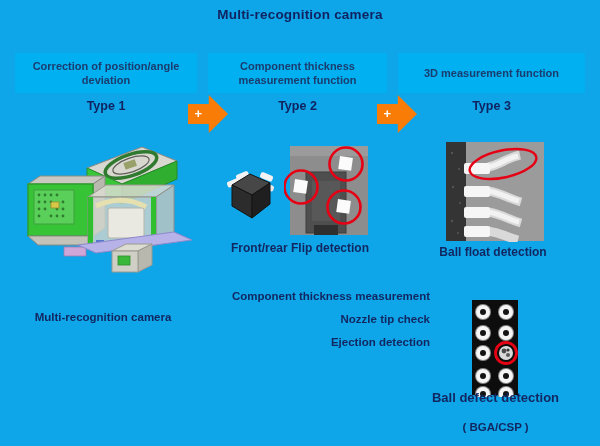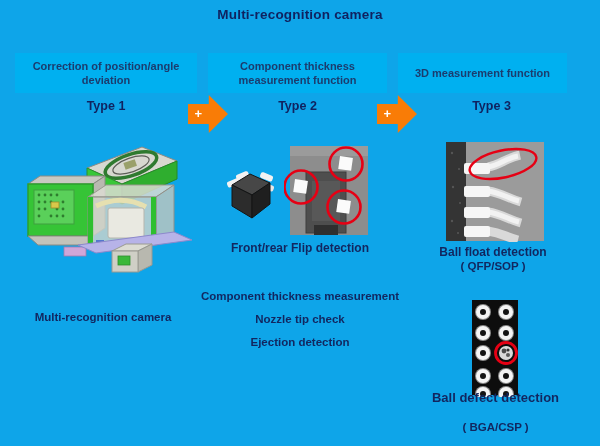--- a/index.html
+++ b/index.html
@@ -5,39 +5,39 @@
   html,body{margin:0;padding:0;background:#000;}
   #stage{position:relative;width:600px;height:446px;background:#0ea5e9;overflow:hidden;
          font-family:"Liberation Sans", sans-serif;}
   .title{position:absolute;top:7px;left:0;width:600px;text-align:center;
          font-size:13.5px;font-weight:bold;color:#10225f;letter-spacing:.2px;}
   .hbox{position:absolute;top:53px;height:40px;background:#00b0f0;
         display:flex;align-items:center;justify-content:center;text-align:center;
         font-size:11px;font-weight:bold;color:#1b3c6e;line-height:1.3;padding:0 6px;box-sizing:border-box;}
   #hbox1{left:15px;width:182px;}
   #hbox2{left:208px;width:179px;}
-  #hbox3{left:398px;width:169px;}
+  #hbox3{left:398px;width:187px;}
   .typelabel{position:absolute;top:99px;text-align:center;
              font-size:12.5px;font-weight:bold;color:#10225f;}
   #type1{left:15px;width:182px;}
   #type2{left:208px;width:179px;}
   #type3{left:398px;width:187px;}
   .arrow{position:absolute;top:95px;width:40px;height:38px;background:#f97c06;
          clip-path:polygon(0% 24%,52% 24%,52% 0%,100% 50%,52% 100%,52% 76%,0% 76%);}
   #arrow1{left:188px;}
   #arrow2{left:377px;}
   .arrow span{position:absolute;left:0;top:50%;transform:translateY(-52%);
               width:52%;text-align:center;color:#fff;font-size:13px;font-weight:bold;}
   .navycap{position:absolute;text-align:center;font-weight:bold;color:#12265f;}
   .img{position:absolute;}
   #cap-left1{left:13px;top:311px;width:180px;font-size:11.5px;}
   #cap-left2{left:13px;top:335px;width:180px;font-size:11.5px;}
   #cap-mid{left:205px;top:241px;width:190px;font-size:12px;text-align:center;}
   #features{position:absolute;left:170px;top:290px;width:260px;display:flex;
-            flex-direction:column;gap:11px;text-align:center;
+            flex-direction:column;gap:11px;text-align:right;
             font-size:11.5px;font-weight:bold;color:#12265f;}
   #cap-lead1{left:418px;top:245px;width:150px;font-size:12px;}
   #cap-lead2{left:418px;top:260px;width:150px;font-size:11.5px;}
   #cap-ball1{left:418px;top:390px;width:155px;font-size:13px;}
   #cap-ball2{left:418px;top:421px;width:155px;font-size:11.5px;}
 </style>
 </head>
 <body>
 
 <div id="stage">
@@ -167,21 +167,20 @@
       <path d="M44,71 C58,73 63,78 77,82" fill="none" stroke="#d9d9d9" stroke-width="9"></path>
       <path d="M44,71 C58,73 63,78 75,81" fill="none" stroke="#f2f2f2" stroke-width="5"></path>
       <rect x="20" y="66" width="26" height="11" rx="2" fill="#f6f6f6"></rect>
       <path d="M44,90 C58,92 62,96 74,99" fill="none" stroke="#d9d9d9" stroke-width="9"></path>
       <rect x="20" y="85" width="26" height="11" rx="2" fill="#f6f6f6"></rect>
     </g>
     <ellipse cx="59" cy="23" rx="34" ry="13.5" transform="rotate(-12 59 23)" fill="none" stroke="#e60014" stroke-width="2.4"></ellipse>
   </svg>
 
   <div class="navycap" id="cap-lead1">Ball float detection</div>
-  <div class="navycap" id="cap-lead2">( QFP/SOP )</div>
 
   <svg class="img" style="left:469px;top:298px;" width="52" height="99" viewBox="0 0 52 99">
     <rect x="3" y="2" width="46" height="95" fill="#0d0d0d"></rect>
     <g>
       <g>
           <circle cx="14" cy="14" r="8" fill="#8a8a8a"></circle>
           <circle cx="14" cy="14" r="7" fill="#f5f5f5"></circle>
           <circle cx="14" cy="14" r="3" fill="#141414"></circle>
         </g>
       <g>

